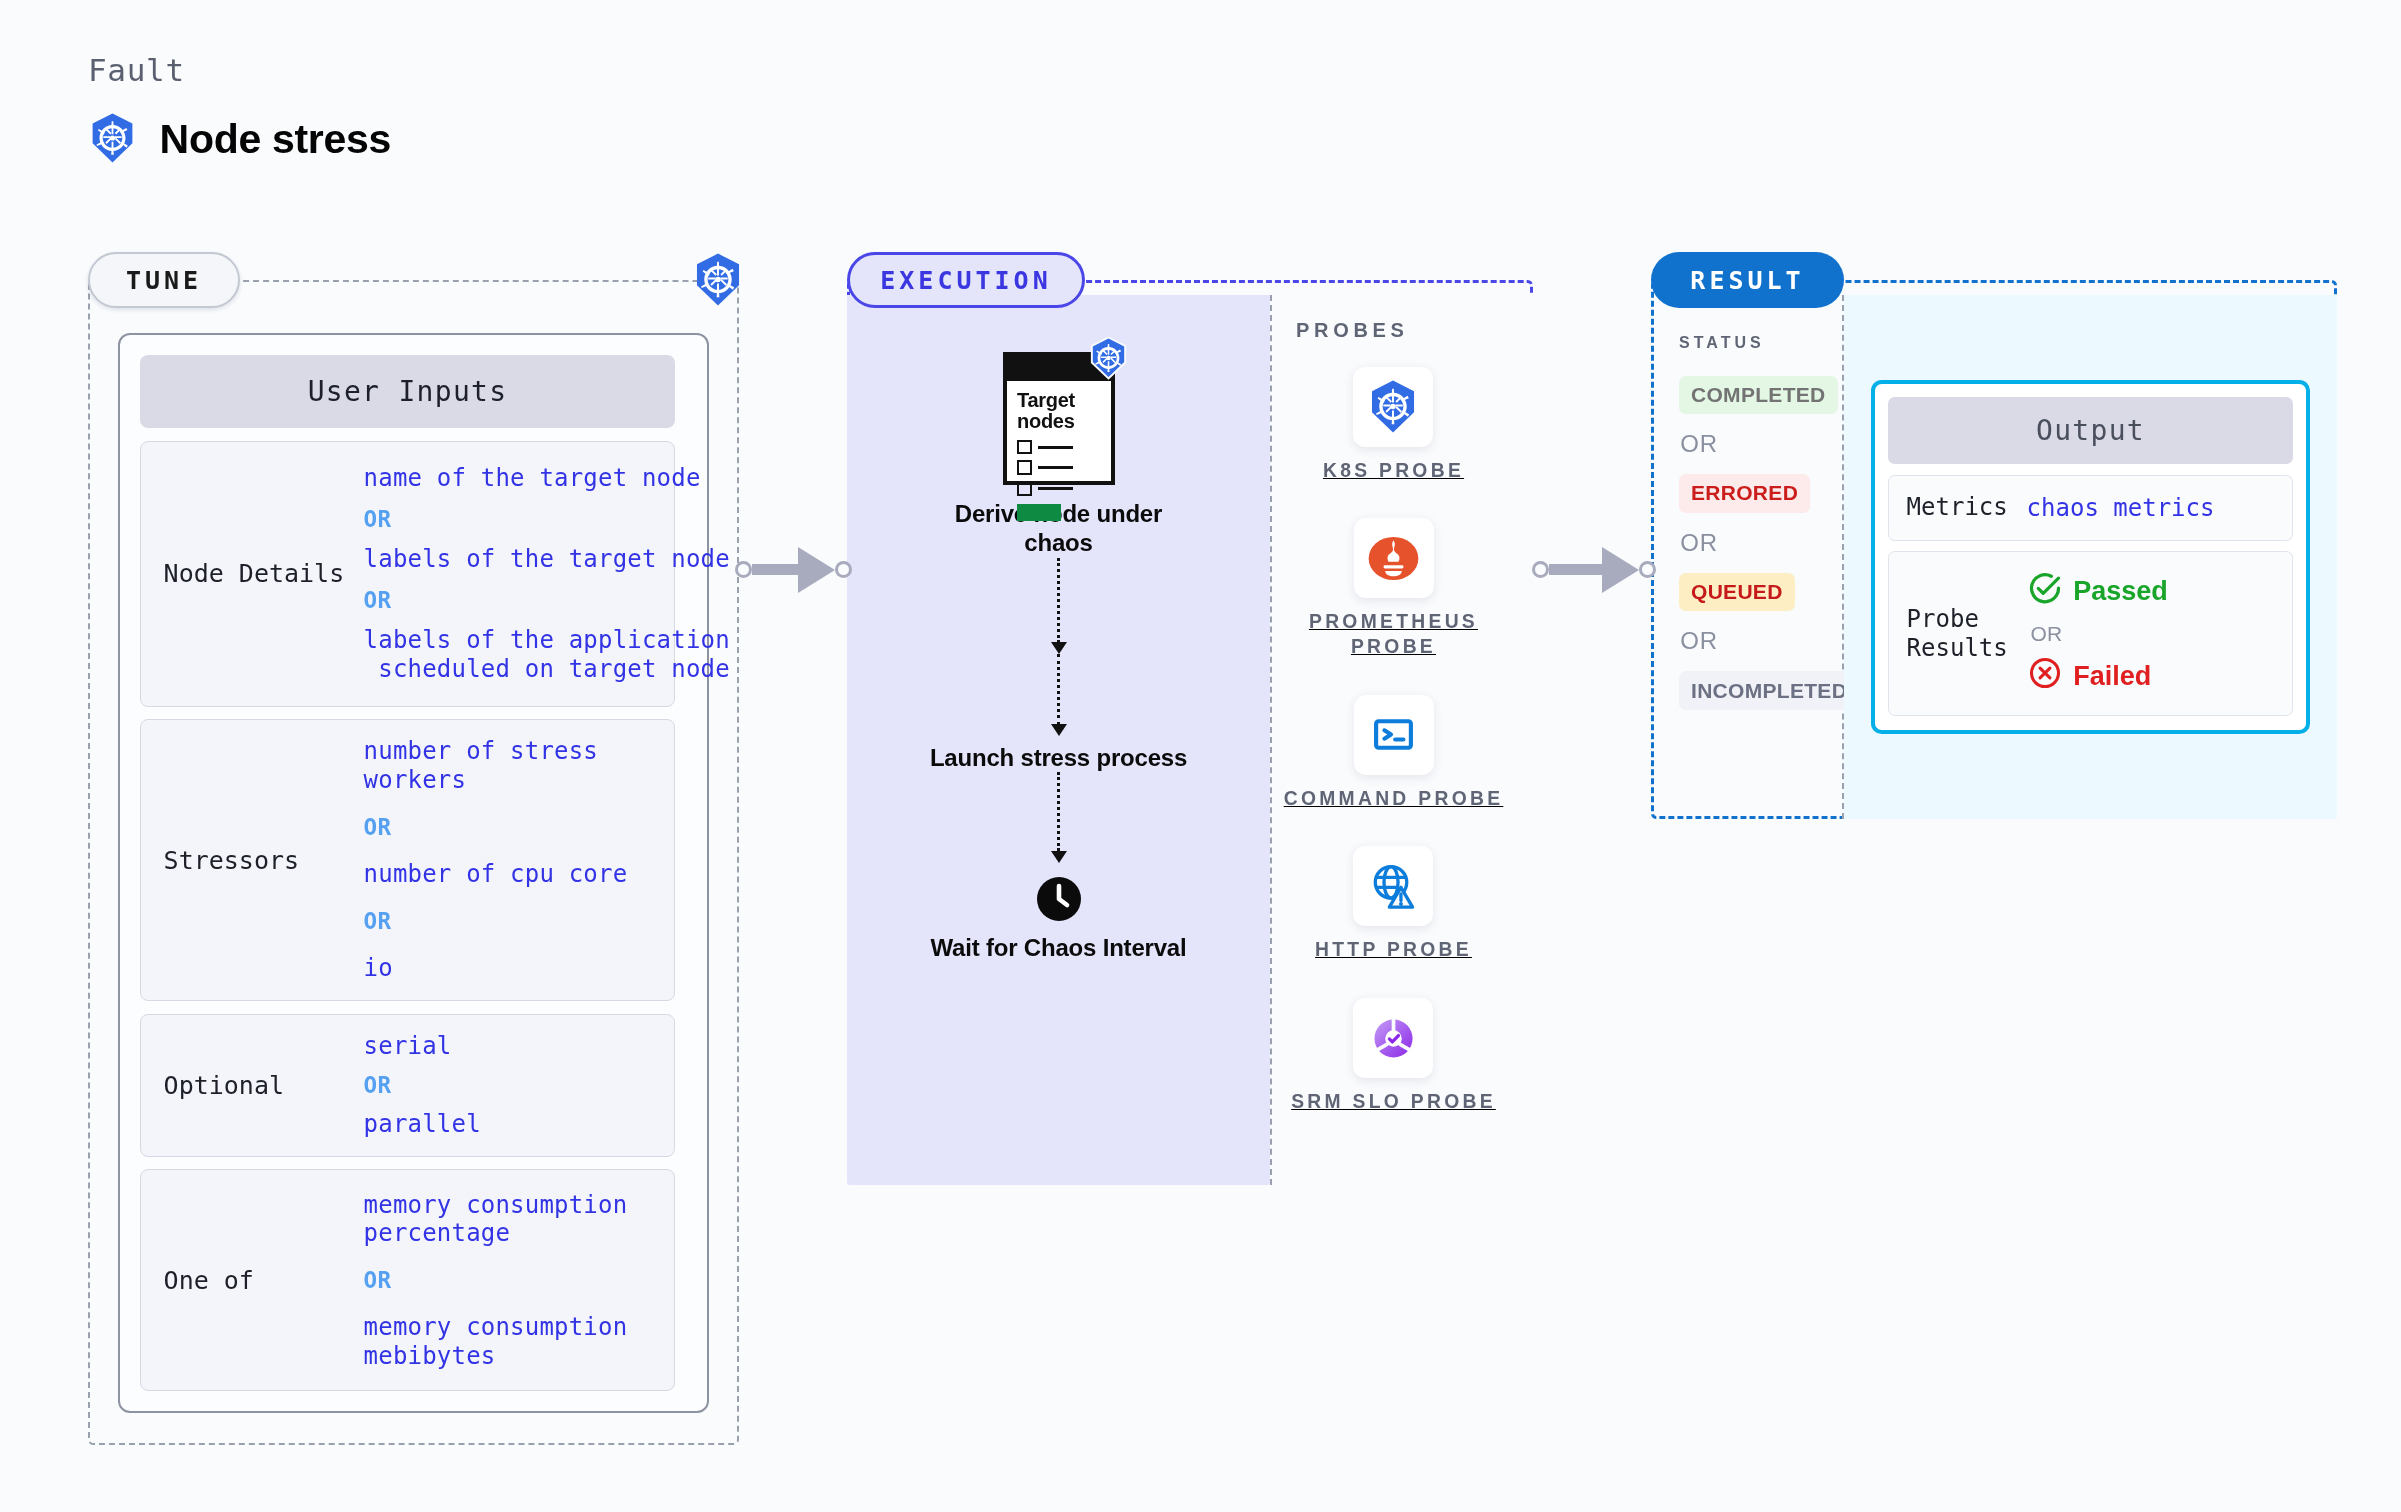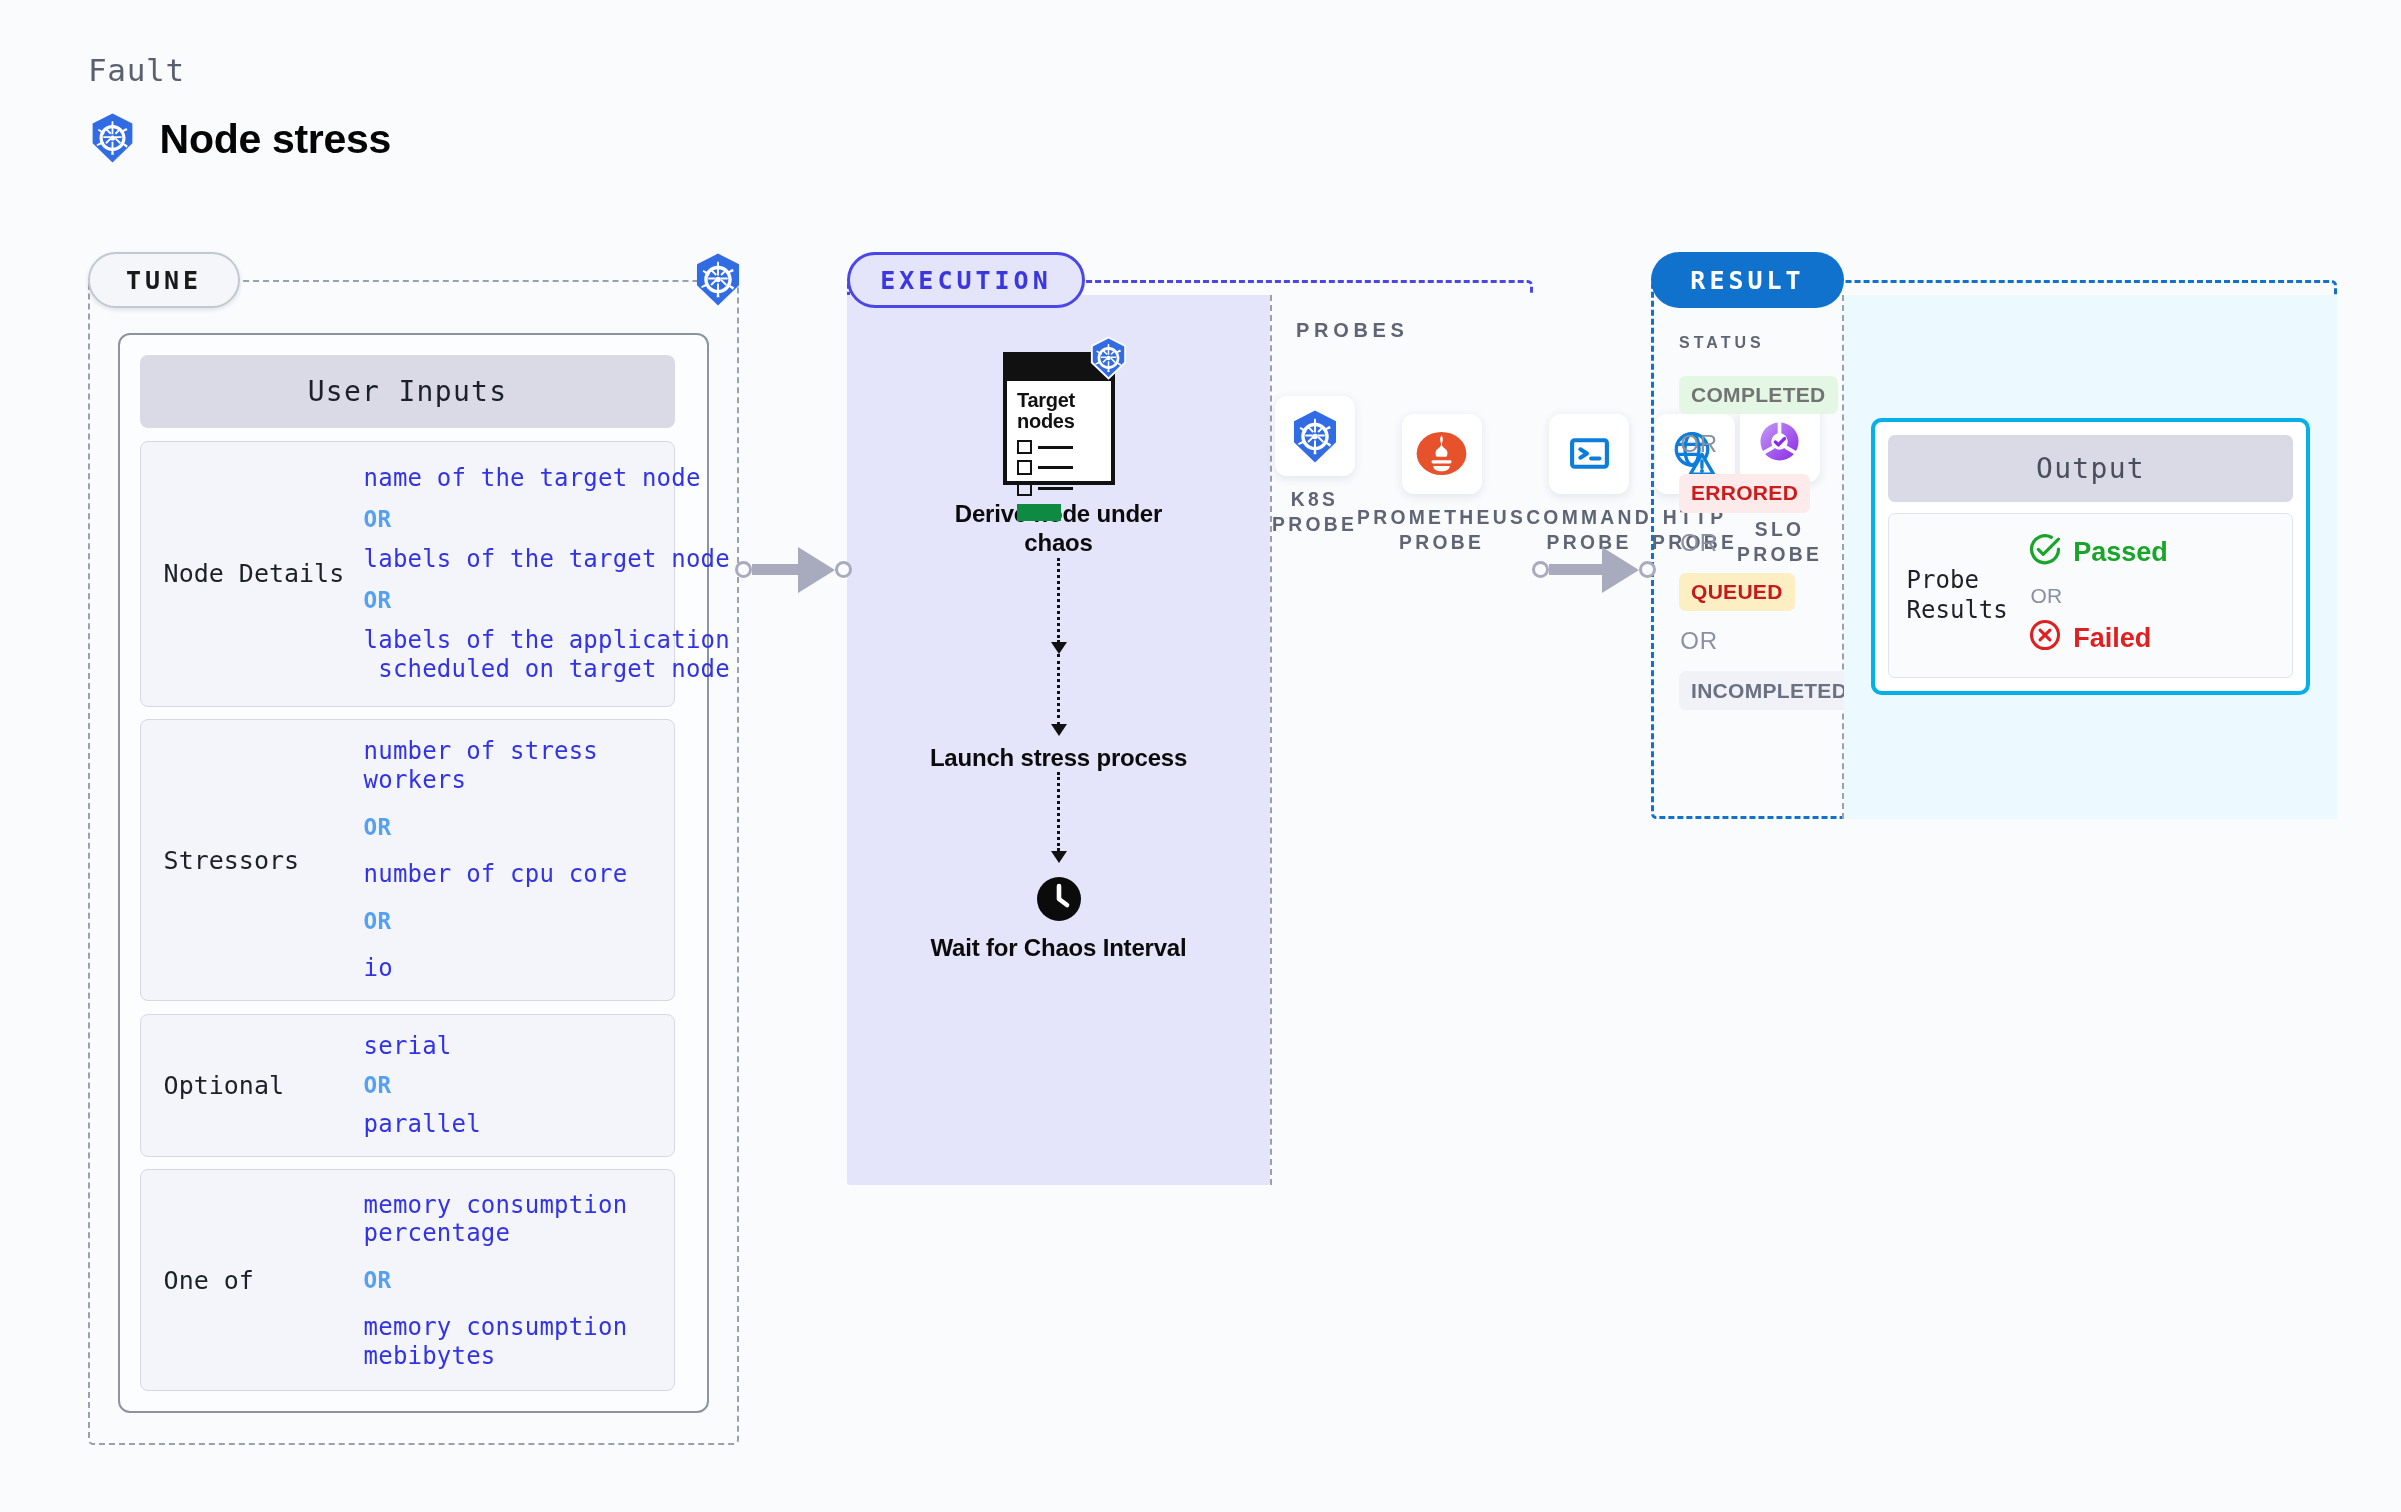--- a/index.html
+++ b/index.html
@@ -97,21 +97,21 @@
     font-size: 24px; font-weight: bold; color: #0b0b0b; text-align: center;
     line-height: 1.22; letter-spacing: -0.2px; max-width: 280px;
   }
   .dotted-arrow { width: 4px; display: flex; flex-direction: column; align-items: center; }
   .dotted-arrow .line { width: 0; border-left: 3.3px dotted #111; }
   .dotted-arrow .head {
     width: 0; height: 0; border-left: 8px solid transparent; border-right: 8px solid transparent;
     border-top: 12.6px solid #111; margin-top: -0.7px;
   }
 
-  .probe-list { position: absolute; left: 0; right: 18px; top: 72px; display: flex; flex-direction: row; align-items: center; }
+  .probe-list { position: absolute; left: 0; right: 18px; top: 72px; display: flex; flex-direction: column; align-items: center; text-decoration: underline; }
   .probe-item { display: flex; flex-direction: column; align-items: center; }
   .probe-tile {
     width: 80px; height: 80px; background: #fff; border-radius: 12px;
     display: flex; align-items: center; justify-content: center;
     box-shadow: 0 2.7px 9.3px rgba(40,50,80,.10);
   }
   .probe-name {
     margin-top: 12px; font-size: 19.3px; color: #5f6575; letter-spacing: 3.3px;
     text-align: center; line-height: 1.28; font-weight: 600;
   }
@@ -452,20 +452,24 @@
       <div class="st-or">OR</div>
       <div><span class="st-badge" id="sb2" style="color: rgb(198, 26, 26); background: rgb(253, 238, 196);">QUEUED</span></div>
       <div class="st-or">OR</div>
       <div><span class="st-badge" id="sb3" style="color: rgb(107, 113, 131); background: rgb(241, 242, 247);">INCOMPLETED</span></div>
     </div>
 
     <div class="out-wrap">
       <div class="out-card">
         <div class="out-head">Output</div>
 
+        <div class="out-row">
+          <div class="out-label">Metrics</div>
+          <div class="out-metric">chaos metrics</div>
+        </div>
 
         <div class="out-row">
           <div class="out-label" style="white-space:pre">Probe
 Results</div>
           <div>
             <div class="pr-line">
               <span>
                 <svg width="36" height="36" viewBox="0 0 40 40">
                     <path d="M35 20A15 15 0 1 1 27 7" fill="none" stroke="#19a52a" stroke-width="3.6" stroke-linecap="round"></path>
                     <path d="M12.5 20.5l5.5 5.5L35 9" fill="none" stroke="#19a52a" stroke-width="3.6" stroke-linecap="round" stroke-linejoin="round"></path>

